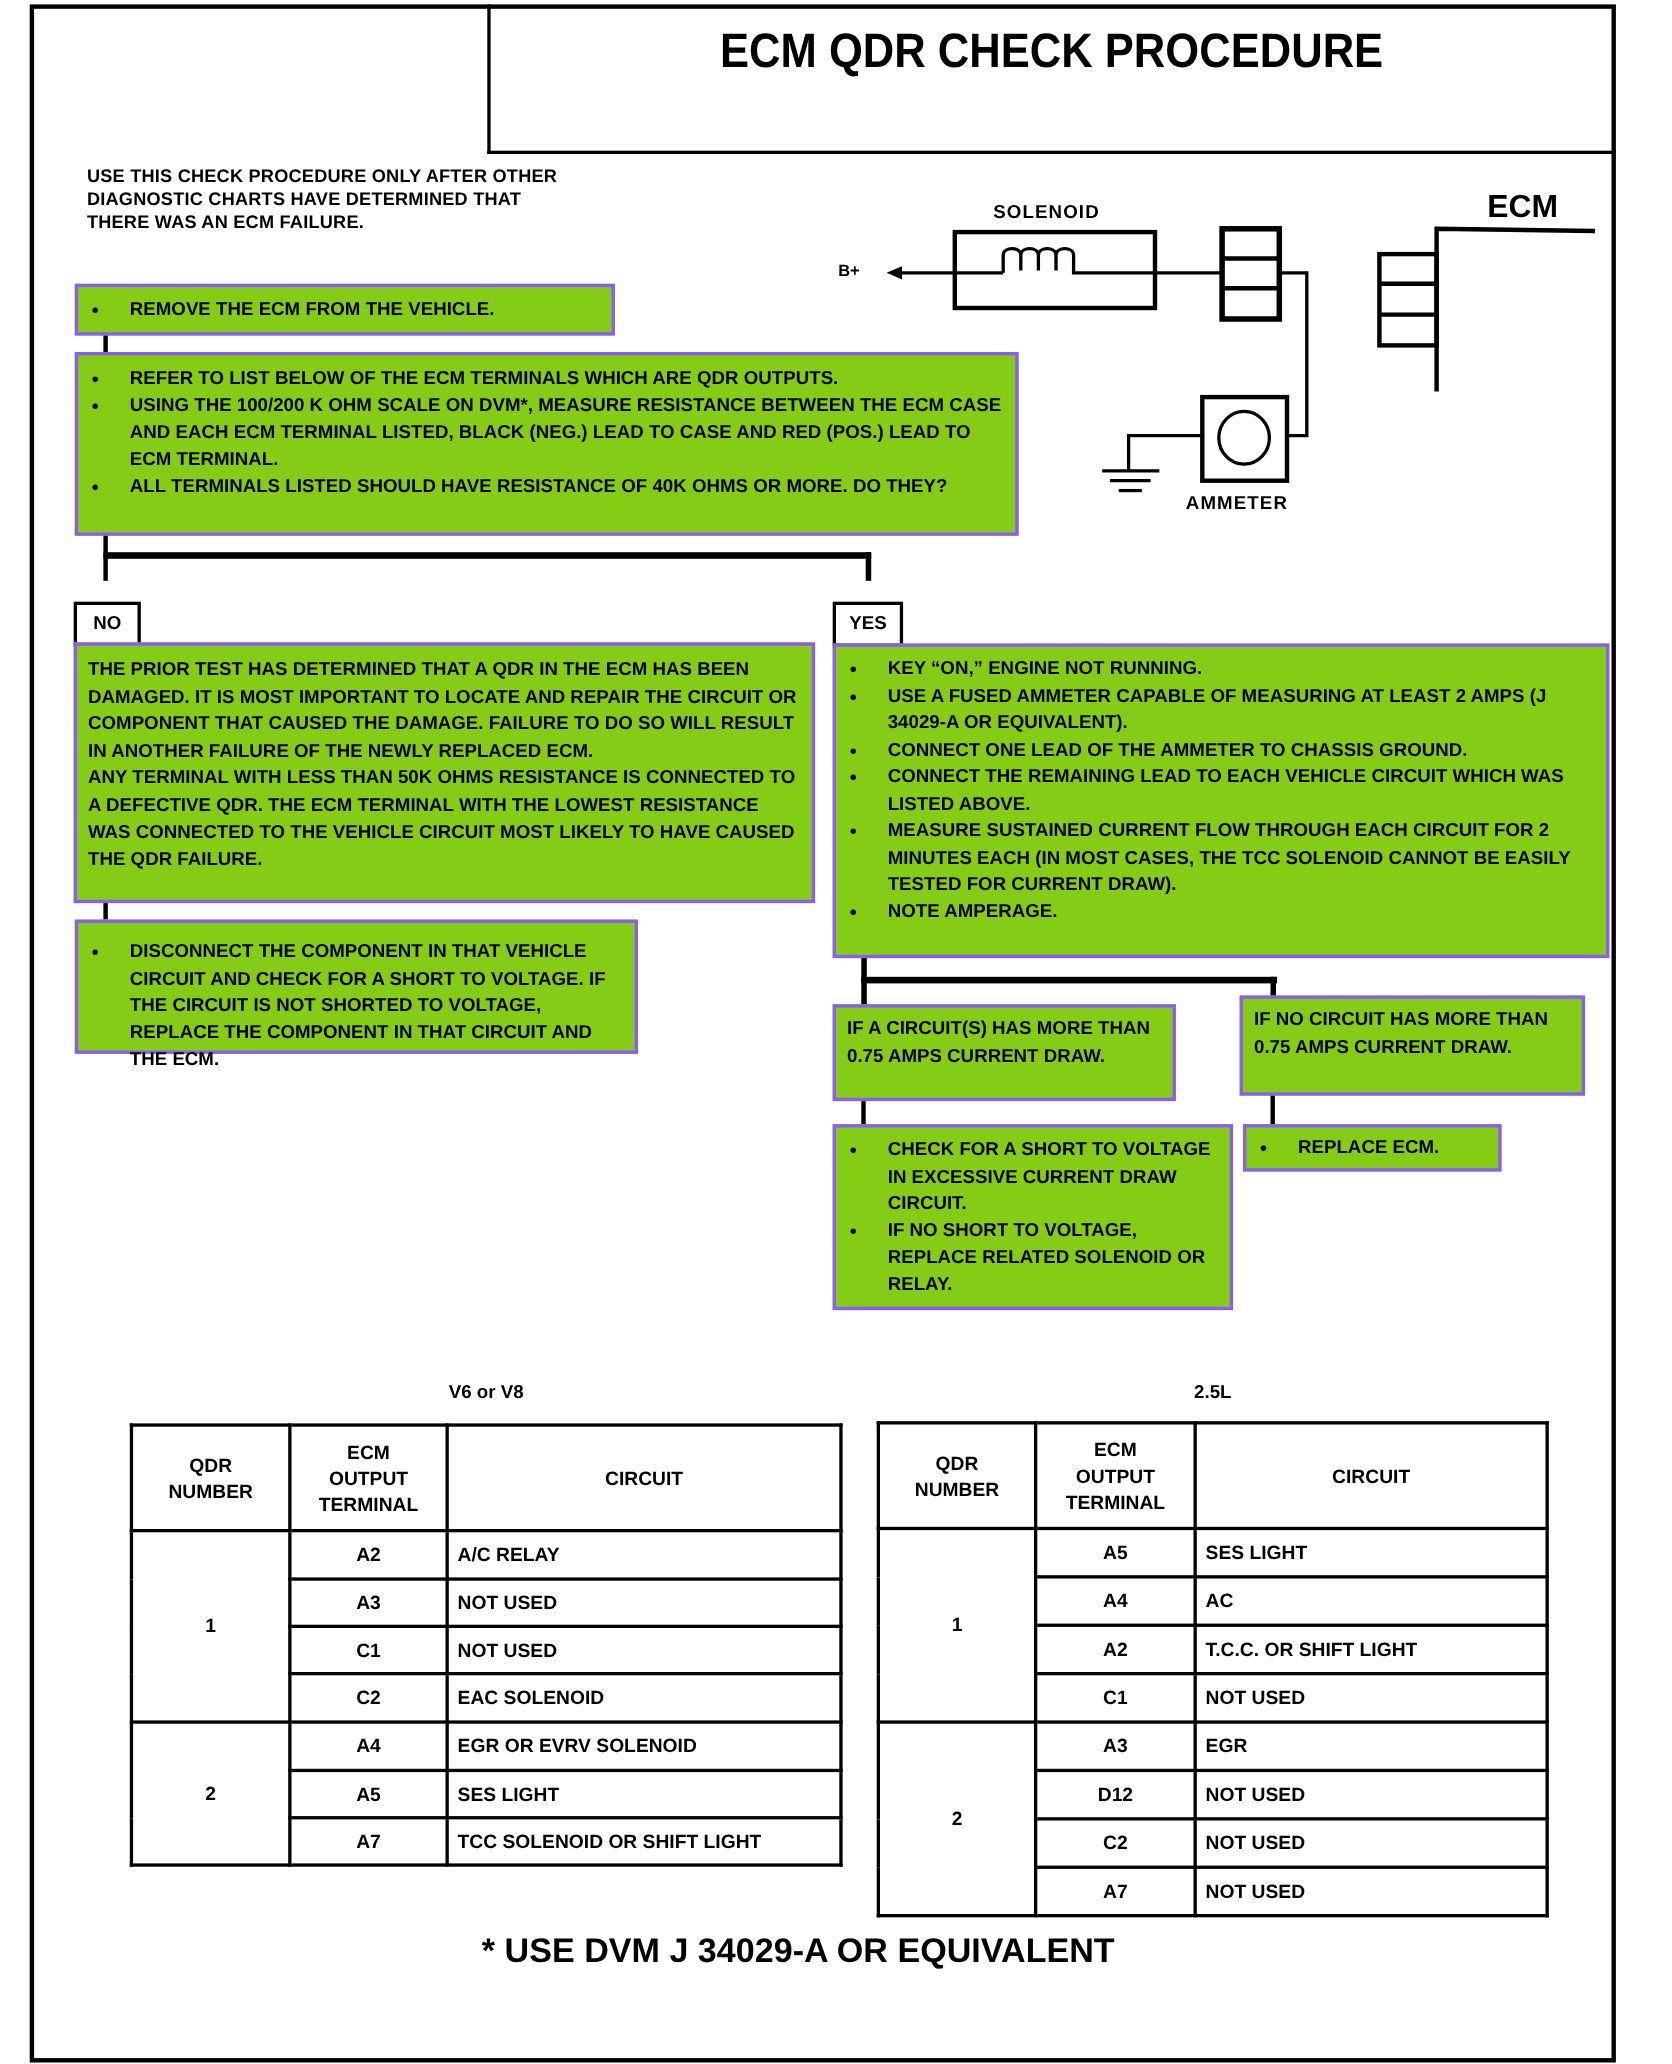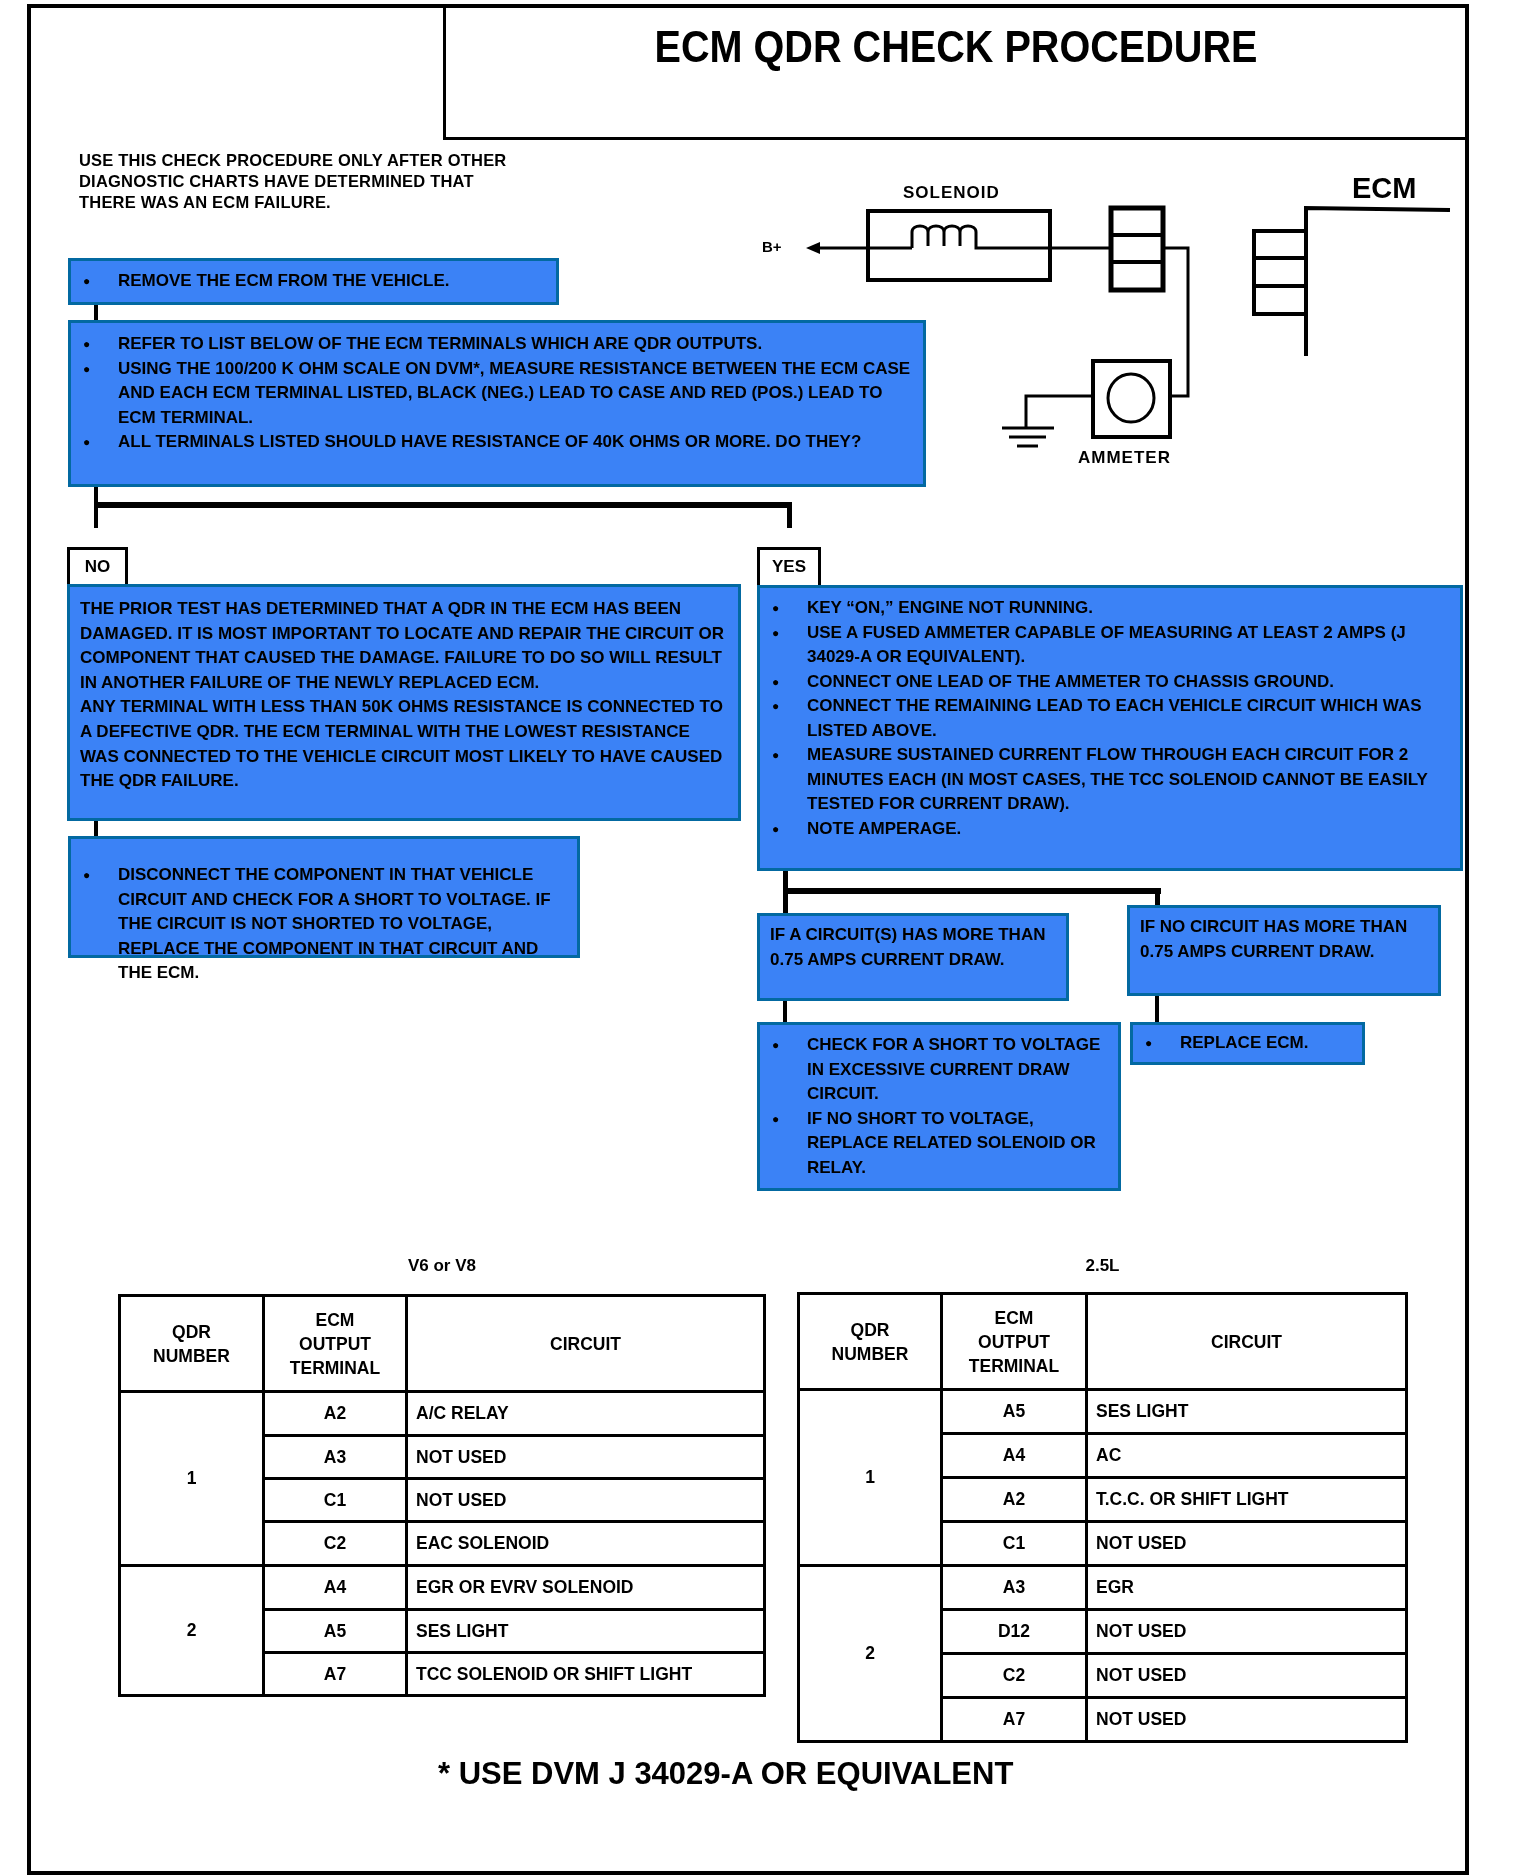--- a/index.html
+++ b/index.html
@@ -3,21 +3,21 @@
 <meta charset="utf-8">
 <style>
   html, body { margin:0; padding:0; background:#ffffff; }
   body { width:1520px; height:1876px; position:relative; overflow:hidden;
          font-family:"Liberation Sans", "DejaVu Sans", sans-serif; color:#000; font-weight:bold; }
   .abs { position:absolute; box-sizing:border-box; }
   .frame { left:27px; top:4px; width:1442px; height:1871px; border:4px solid #000; }
   .title-box { left:443px; top:4px; width:1026px; height:136px; border-left:3px solid #000; border-bottom:3px solid #000; }
   .title { left:443px; top:22px; width:1026px; text-align:center; font-size:44px; letter-spacing:0px; font-family:"Liberation Sans", sans-serif; font-weight:bold; transform:scaleX(0.9); }
   .intro { left:79px; top:150px; font-size:16.5px; line-height:21px; letter-spacing:0.2px; }
-  .box { border:3px solid #0369a1; background:#3b82f6; font-size:17px; line-height:24.5px; padding:6px 10px 6px 10px; }
+  .box { border:3px solid #8b5cf6; background:#84cc16; font-size:17px; line-height:24.5px; padding:6px 10px 6px 10px; }
   .box ul { list-style:none; margin:0; padding:0; }
   .box li { position:relative; padding-left:37px; }
   .box li::before { content:"\25CF"; position:absolute; left:2px; top:0; font-size:12px; }
   .line { background:#000; }
   .label { border:3px solid #000; background:#fff; font-size:17px; text-align:center; line-height:33px;margin-top:20px; }
   .diag-label { font-size:17px; letter-spacing:1px; }
   table.qdr { position:absolute; border-collapse:collapse; font-size:17.5px; }
   table.qdr td, table.qdr th { border:3px solid #000; padding:0 8px; }
   table.qdr th { font-weight:bold; text-align:center; line-height:24px; }
   table.qdr td.num { text-align:center; }
@@ -111,21 +111,21 @@
   </ul>
 </div>
 
 <div class="abs label" style="left:67px;top:527px;width:61px;height:41px;">NO</div>
 <div class="abs label" style="left:757px;top:527px;width:64px;height:41px;">YES</div>
 
 <div class="abs box" style="left:67px;top:584px;width:674px;height:237px;padding-top:10px;line-height:24.6px;">
   <div>THE PRIOR TEST HAS DETERMINED THAT A QDR IN THE ECM HAS BEEN DAMAGED.  IT IS MOST IMPORTANT TO LOCATE AND REPAIR THE CIRCUIT OR COMPONENT THAT CAUSED THE DAMAGE.  FAILURE TO DO SO WILL RESULT IN ANOTHER FAILURE OF THE NEWLY REPLACED ECM.</div>
   <div>ANY TERMINAL WITH LESS THAN 50K OHMS RESISTANCE IS CONNECTED TO A DEFECTIVE QDR.  THE ECM TERMINAL WITH THE LOWEST RESISTANCE WAS CONNECTED TO THE VEHICLE CIRCUIT MOST LIKELY TO HAVE CAUSED THE QDR FAILURE.</div>
 </div>
-<div class="abs box" style="left:68px;top:836px;width:512px;height:122px;padding-top:24px;">
+<div class="abs box" style="left:68px;top:836px;width:512px;height:122px;padding-top:14px;">
   <ul>
       <li>DISCONNECT THE COMPONENT IN THAT VEHICLE CIRCUIT AND CHECK FOR A SHORT TO VOLTAGE.  IF THE CIRCUIT IS NOT SHORTED TO VOLTAGE, REPLACE THE COMPONENT IN THAT CIRCUIT AND THE ECM.</li>
     </ul>
 </div>
 
 <div class="abs box" style="left:757px;top:585px;width:706px;height:286px;padding-top:8px;">
   <ul>
     <li>KEY “ON,” ENGINE NOT RUNNING.</li>
     <li>USE A FUSED AMMETER CAPABLE OF MEASURING AT LEAST 2 AMPS (J 34029-A OR EQUIVALENT).</li>
     <li>CONNECT ONE LEAD OF THE AMMETER TO CHASSIS GROUND.</li>

